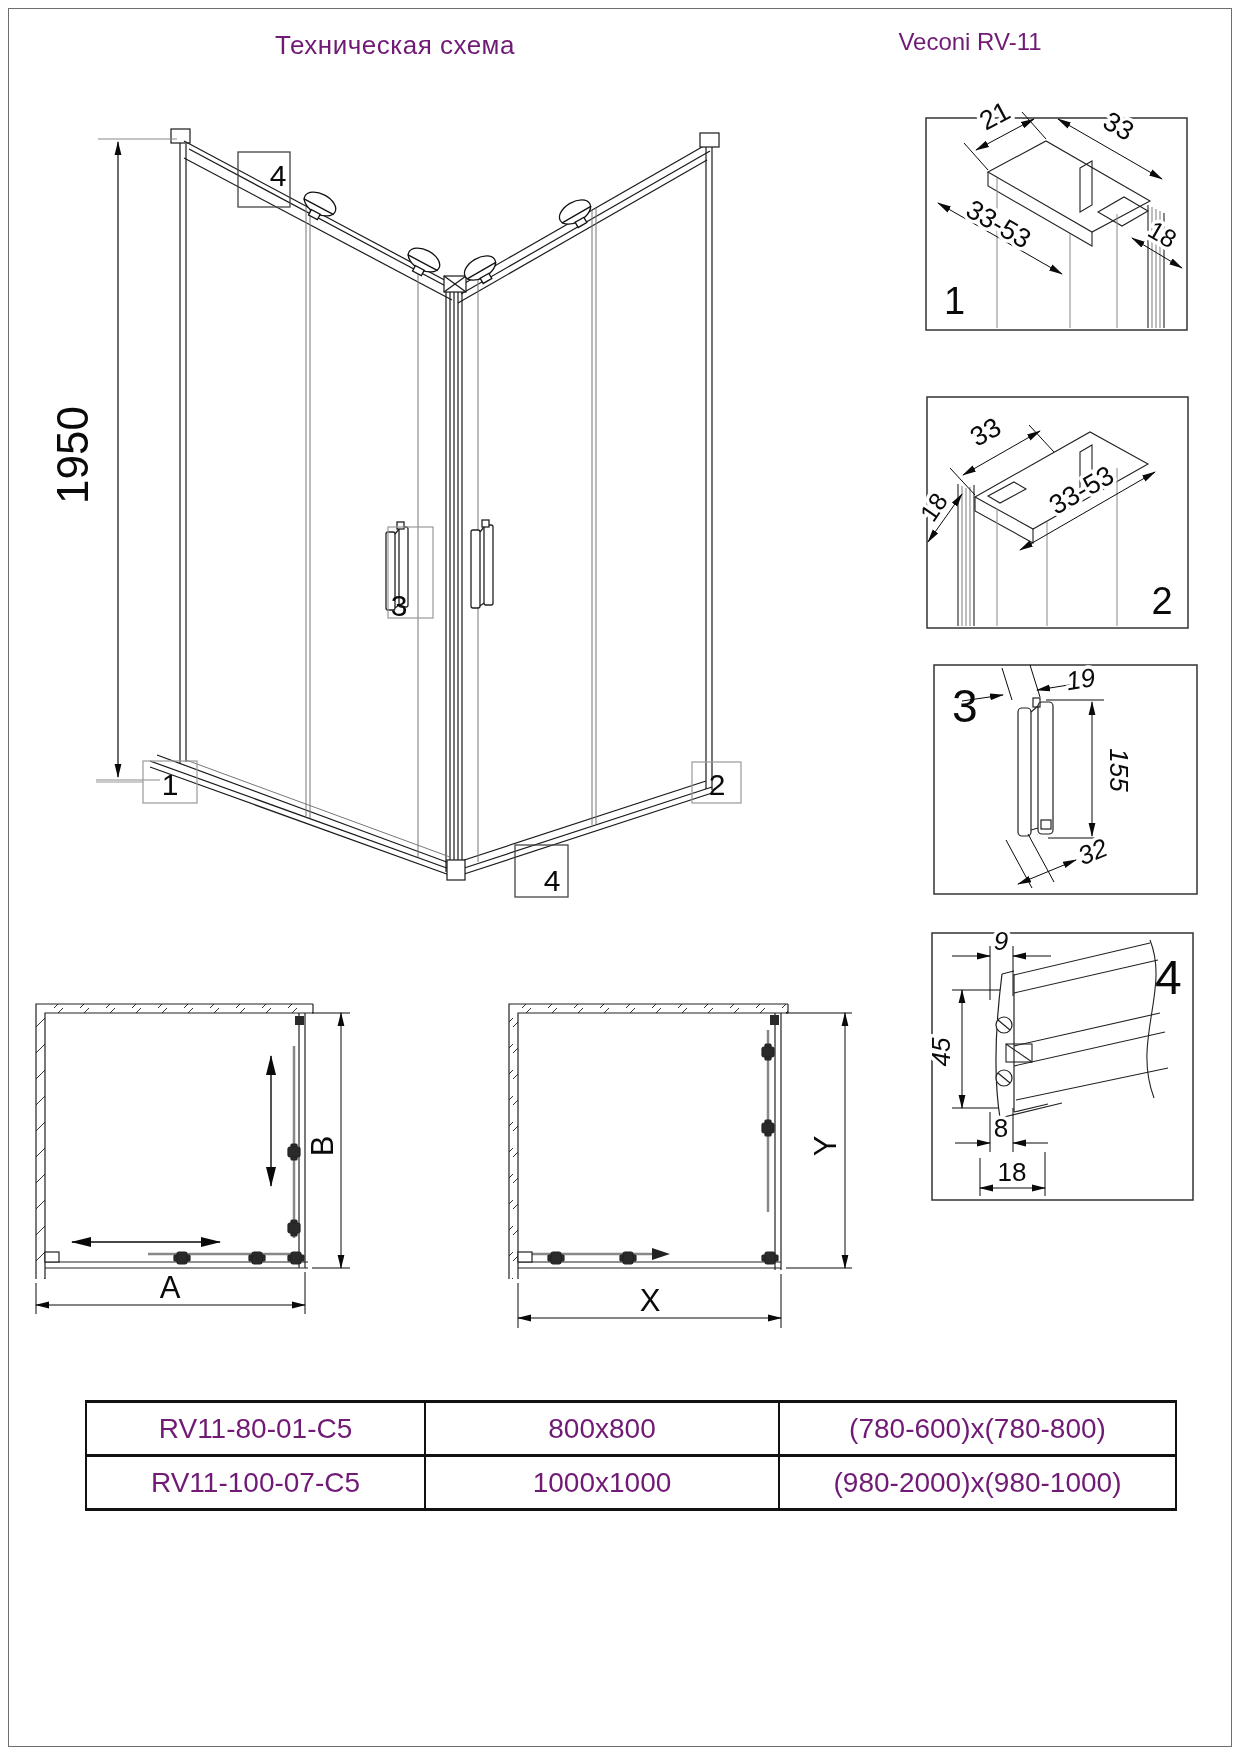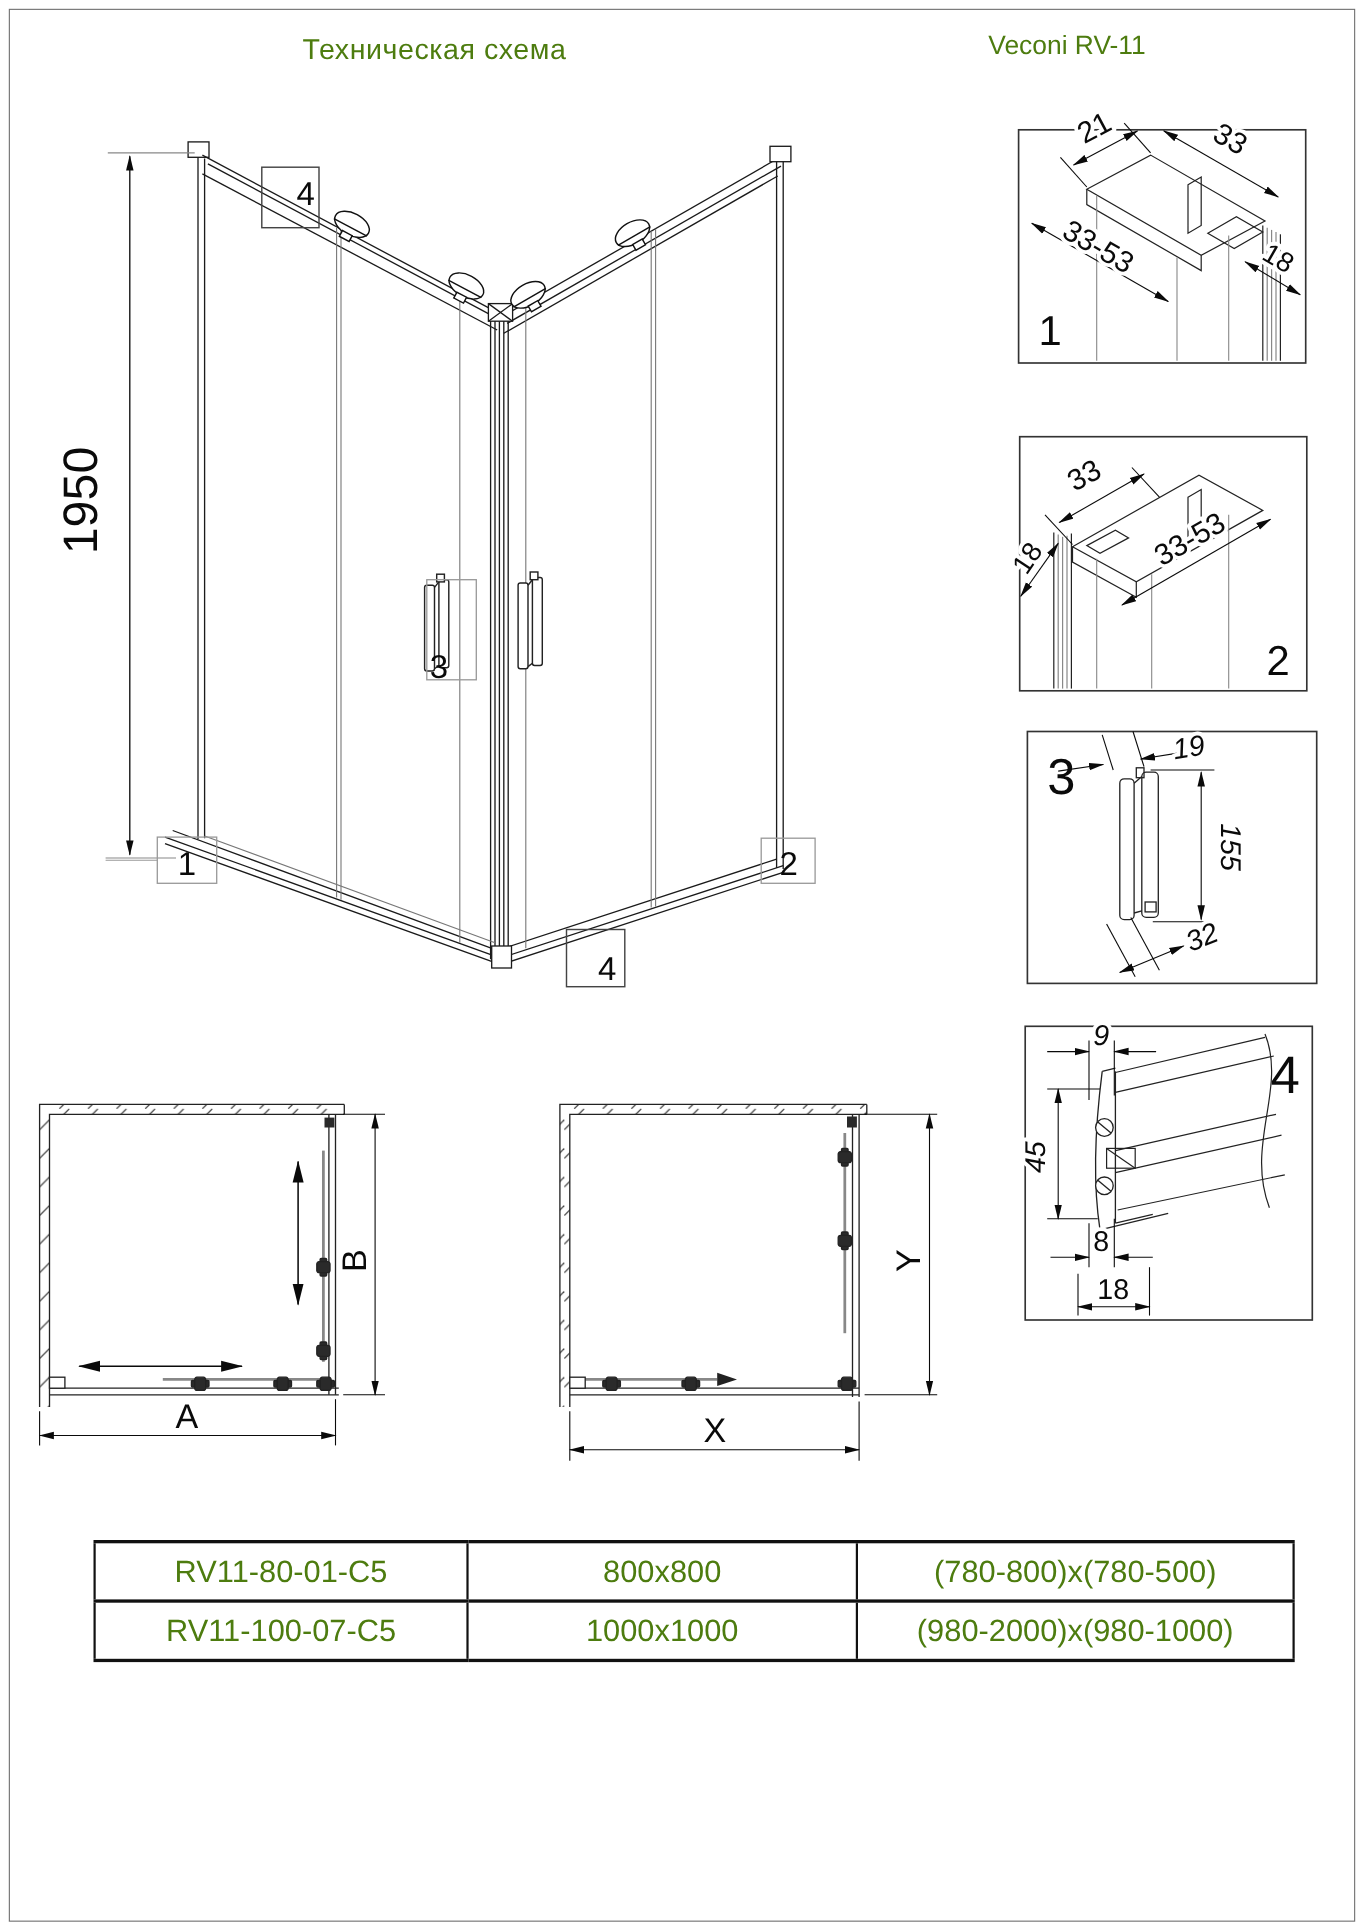--- a/index.html
+++ b/index.html
@@ -1,18 +1,18 @@
 <!DOCTYPE html>
 <html><head>
 <meta charset="utf-8">
 <style>
   html,body { margin:0; padding:0; background:#fff; }
   .page {
     position:relative; width:1240px; height:1755px; background:#fff;
-    font-family:"Liberation Sans", sans-serif; color:#4d7c0f; overflow:hidden;
+    font-family:"Liberation Sans", sans-serif; color:#701a75; overflow:hidden;
   }
   .page-border { position:absolute; left:8px; top:8px; right:8px; bottom:8px;
     border:1px solid #6e6e6e; pointer-events:none; }
   .title { position:absolute; top:30px; left:190px; width:410px; text-align:center;
     font-size:26px; letter-spacing:0.5px; }
   .brand { position:absolute; top:28px; left:855px; width:230px; text-align:center;
     font-size:24px; }
   svg.diagram { position:absolute; left:0; top:0; }
   svg text { font-family:"Liberation Sans", sans-serif; fill:#0a0a0a; }
   .halo { paint-order:stroke; stroke:#ffffff; stroke-width:7px; stroke-linejoin:round; }
@@ -373,21 +373,21 @@
   <table class="tbl">
     <colgroup>
         <col style="width:339px">
         <col style="width:354px">
         <col style="width:397px">
       </colgroup>
     <tbody>
     <tr>
       <td>RV11-80-01-C5</td>
       <td>800x800</td>
-      <td>(780-800)x(780-500)</td>
+      <td>(780-600)x(780-800)</td>
     </tr>
     <tr>
       <td>RV11-100-07-C5</td>
       <td>1000x1000</td>
       <td>(980-2000)x(980-1000)</td>
     </tr>
   </tbody>
     </table>
 </div>
 

